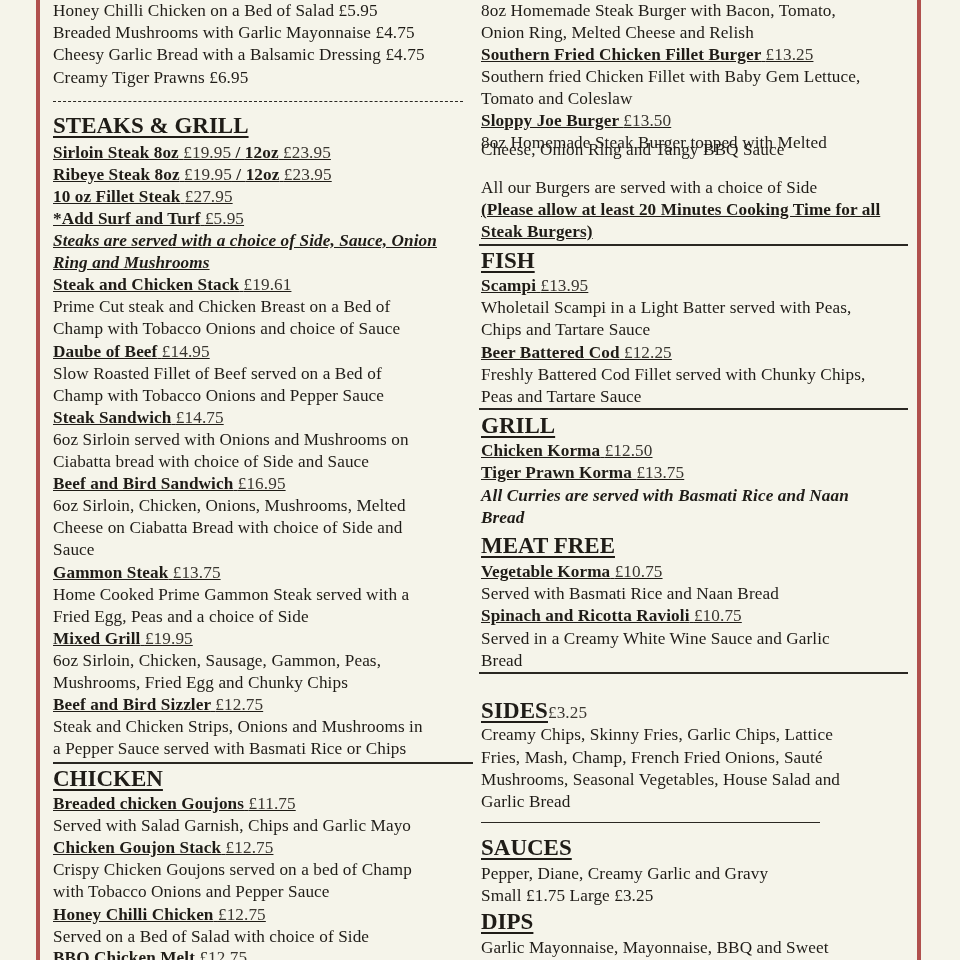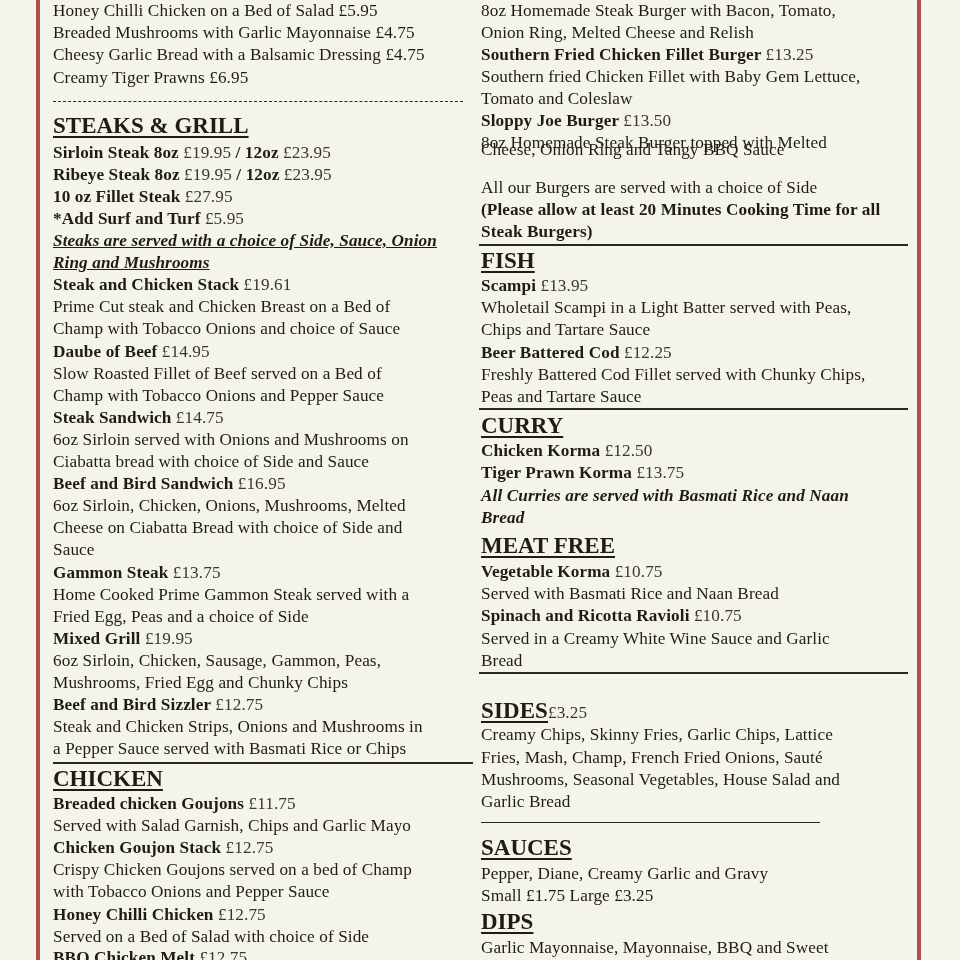--- a/index.html
+++ b/index.html
@@ -9,21 +9,21 @@
     font-family:"Liberation Serif","DejaVu Serif",serif;
     color:#1f1c17;
   }
   .page-bg { position:absolute; inset:0; background:#f5f4ea; }
   .border-left { position:absolute; left:36px; top:0; width:4px; height:960px; background:#b0504d; }
   .border-right { position:absolute; left:917px; top:0; width:4px; height:960px; background:#b0504d; }
   .col { position:absolute; top:0; }
   .col-left { left:53px; width:420px; }
   .col-right { left:481px; width:428px; }
   .line { position:absolute; white-space:nowrap; font-size:17.2px; line-height:22px; letter-spacing:0.1px; }
-  .b { font-weight:bold; }
+  .b { font-weight:bold;text-decoration:underline; }
   .price { font-weight:normal; color:#3a3630; }
   .h { position:absolute; white-space:nowrap; font-size:23px; font-weight:bold; line-height:26px; text-decoration:underline; text-decoration-thickness:1.5px; text-underline-offset:3px; }
   .note-it { font-style:italic; font-weight:bold; }
   .underline { text-decoration:underline;text-align:center; }
   .rule { position:absolute; height:1.5px; background:#2a2722; }
   .dashrule { position:absolute; height:0; border-top:1.5px dashed #2a2722; }
 </style>
 </head>
 <body>
 
@@ -110,21 +110,21 @@
 
   <div class="h" style="top:248px">FISH</div>
   <div class="line b" style="top:275px"><span>Scampi</span> <span class="price">£13.95</span></div>
   <div class="line" style="top:297px">Wholetail Scampi in a Light Batter served with Peas,</div>
   <div class="line" style="top:319px">Chips and Tartare Sauce</div>
   <div class="line b" style="top:342px"><span>Beer Battered Cod</span> <span class="price">£12.25</span></div>
   <div class="line" style="top:364px">Freshly Battered Cod Fillet served with Chunky Chips,</div>
   <div class="line" style="top:386px">Peas and Tartare Sauce</div>
   <div class="rule" style="top:408px; left:-2px; width:429px"></div>
 
-  <div class="h" style="top:413px">CURRY</div>
+  <div class="h" style="top:413px">GRILL</div>
   <div class="line b" style="top:440px"><span>Chicken Korma</span> <span class="price">£12.50</span></div>
   <div class="line b" style="top:462px"><span>Tiger Prawn Korma</span> <span class="price">£13.75</span></div>
   <div class="line note-it" style="top:485px">All Curries are served with Basmati Rice and Naan</div>
   <div class="line note-it" style="top:507px">Bread</div>
 
   <div class="h" style="top:533px">MEAT FREE</div>
   <div class="line b" style="top:561px"><span>Vegetable Korma</span> <span class="price">£10.75</span></div>
   <div class="line" style="top:583px">Served with Basmati Rice and Naan Bread</div>
   <div class="line b" style="top:605px"><span>Spinach and Ricotta Ravioli</span> <span class="price">£10.75</span></div>
   <div class="line" style="top:628px">Served in a Creamy White Wine Sauce and Garlic</div>

